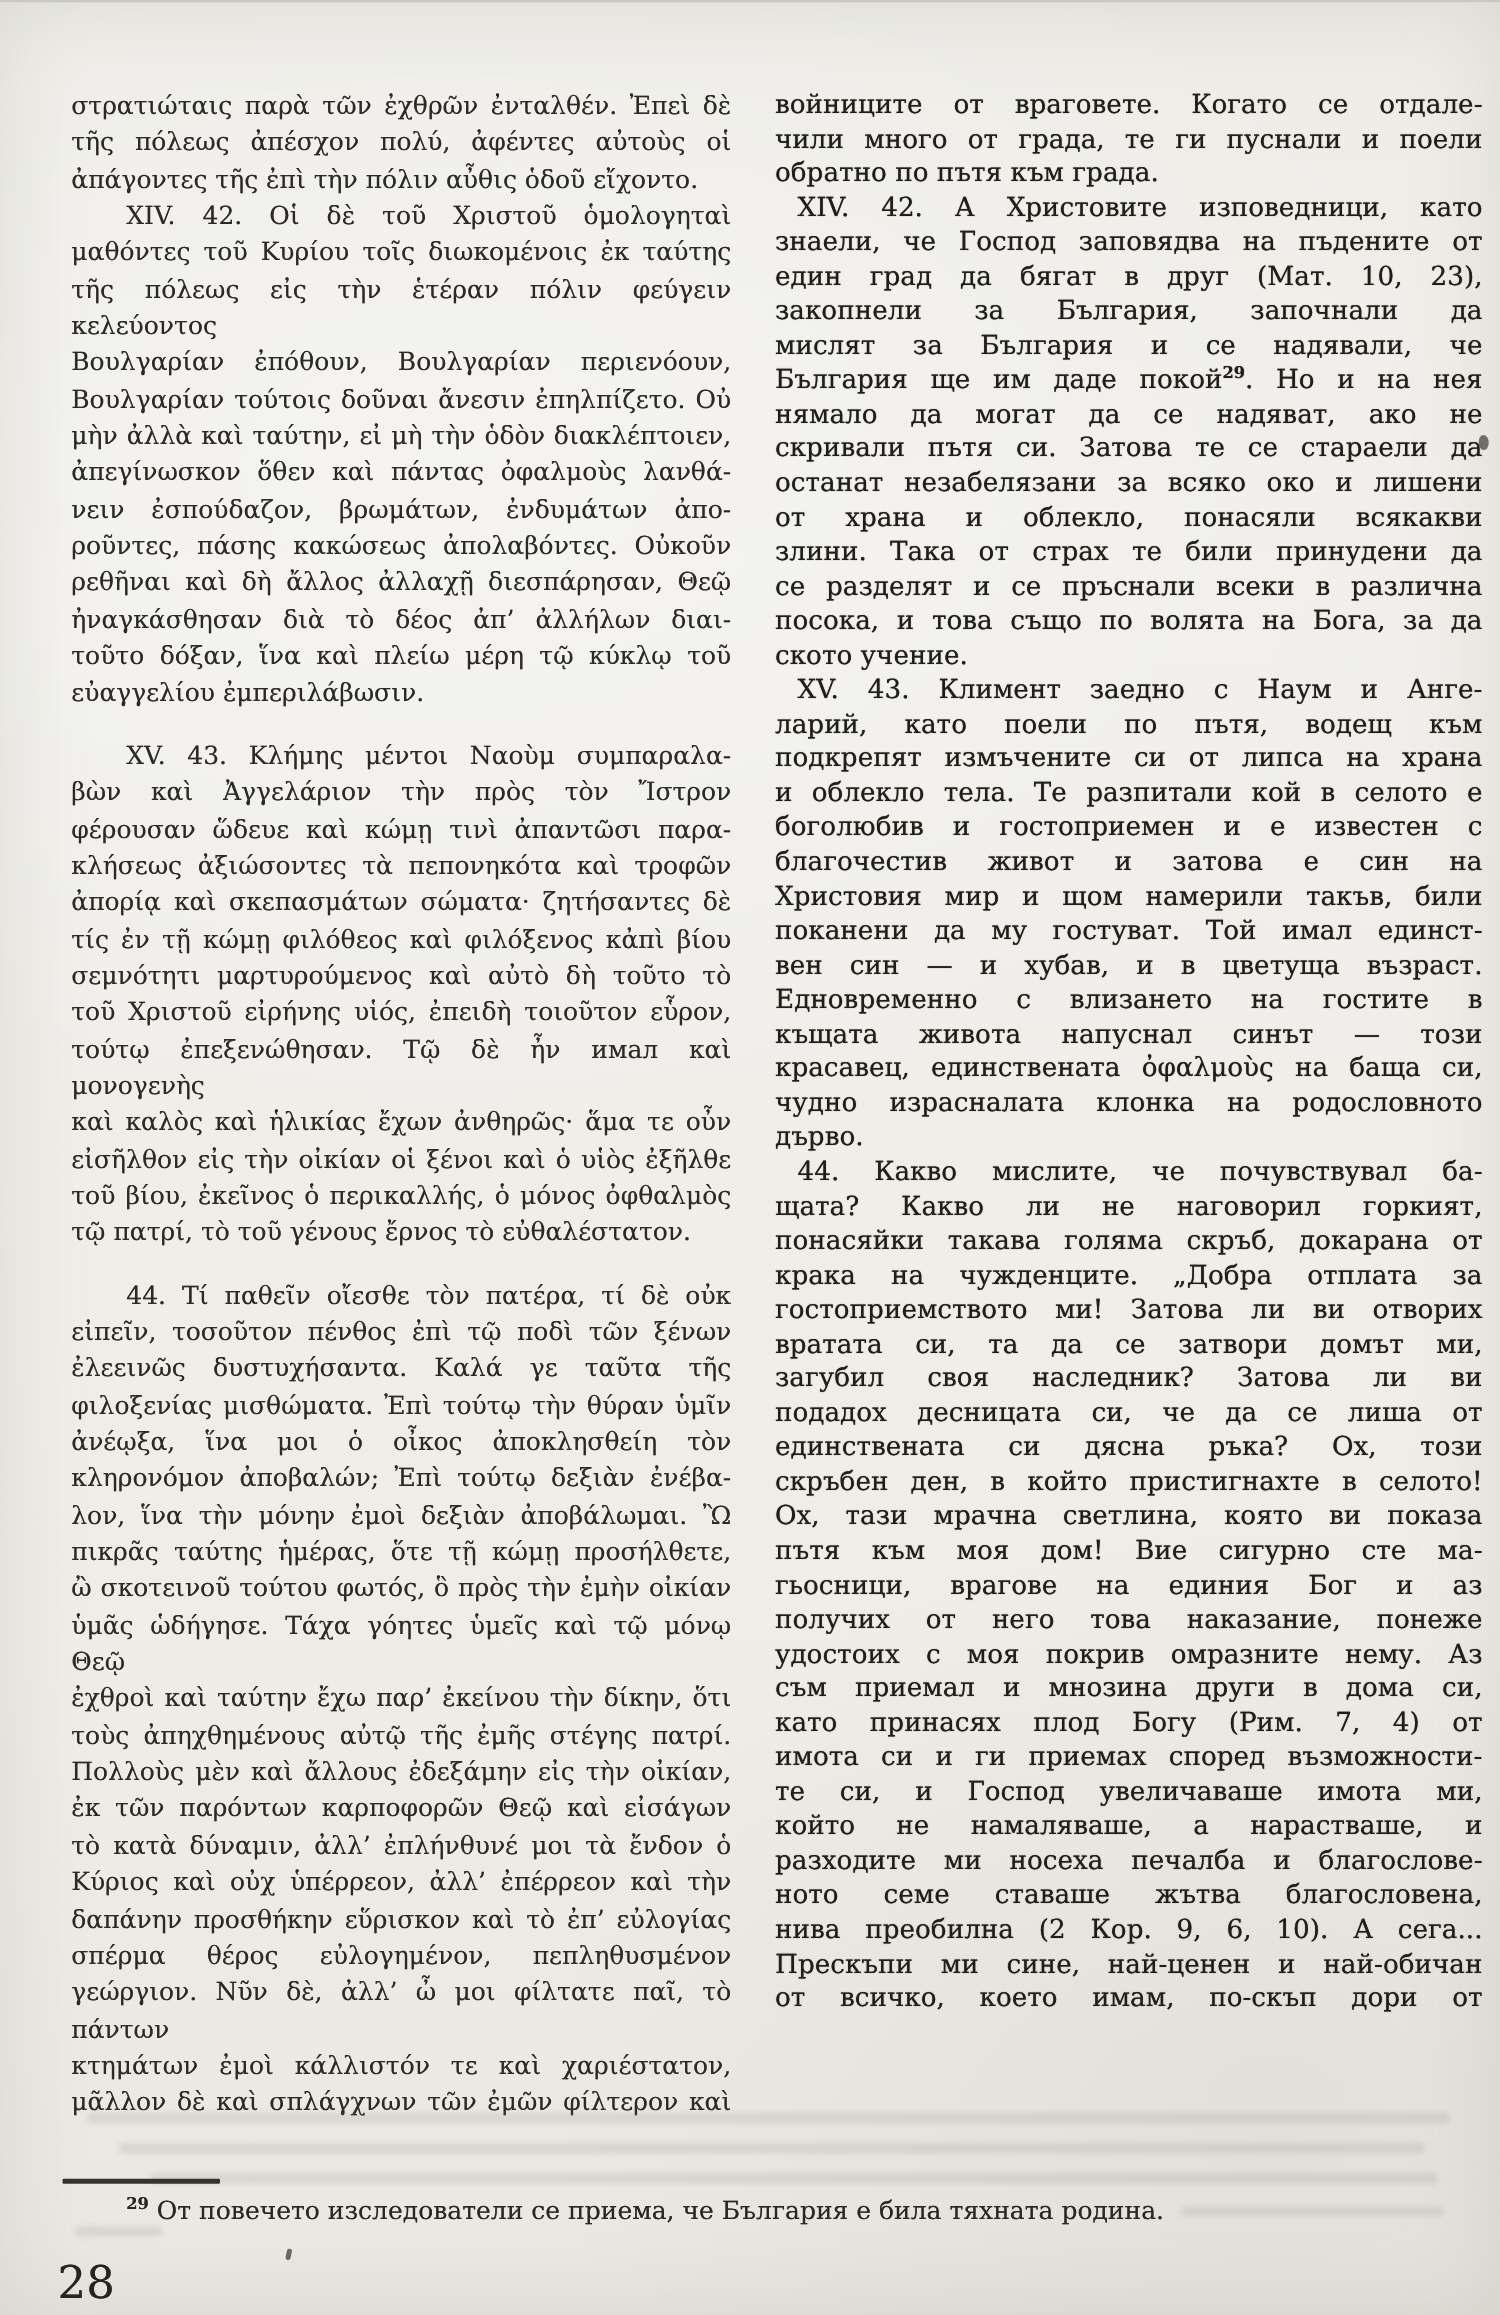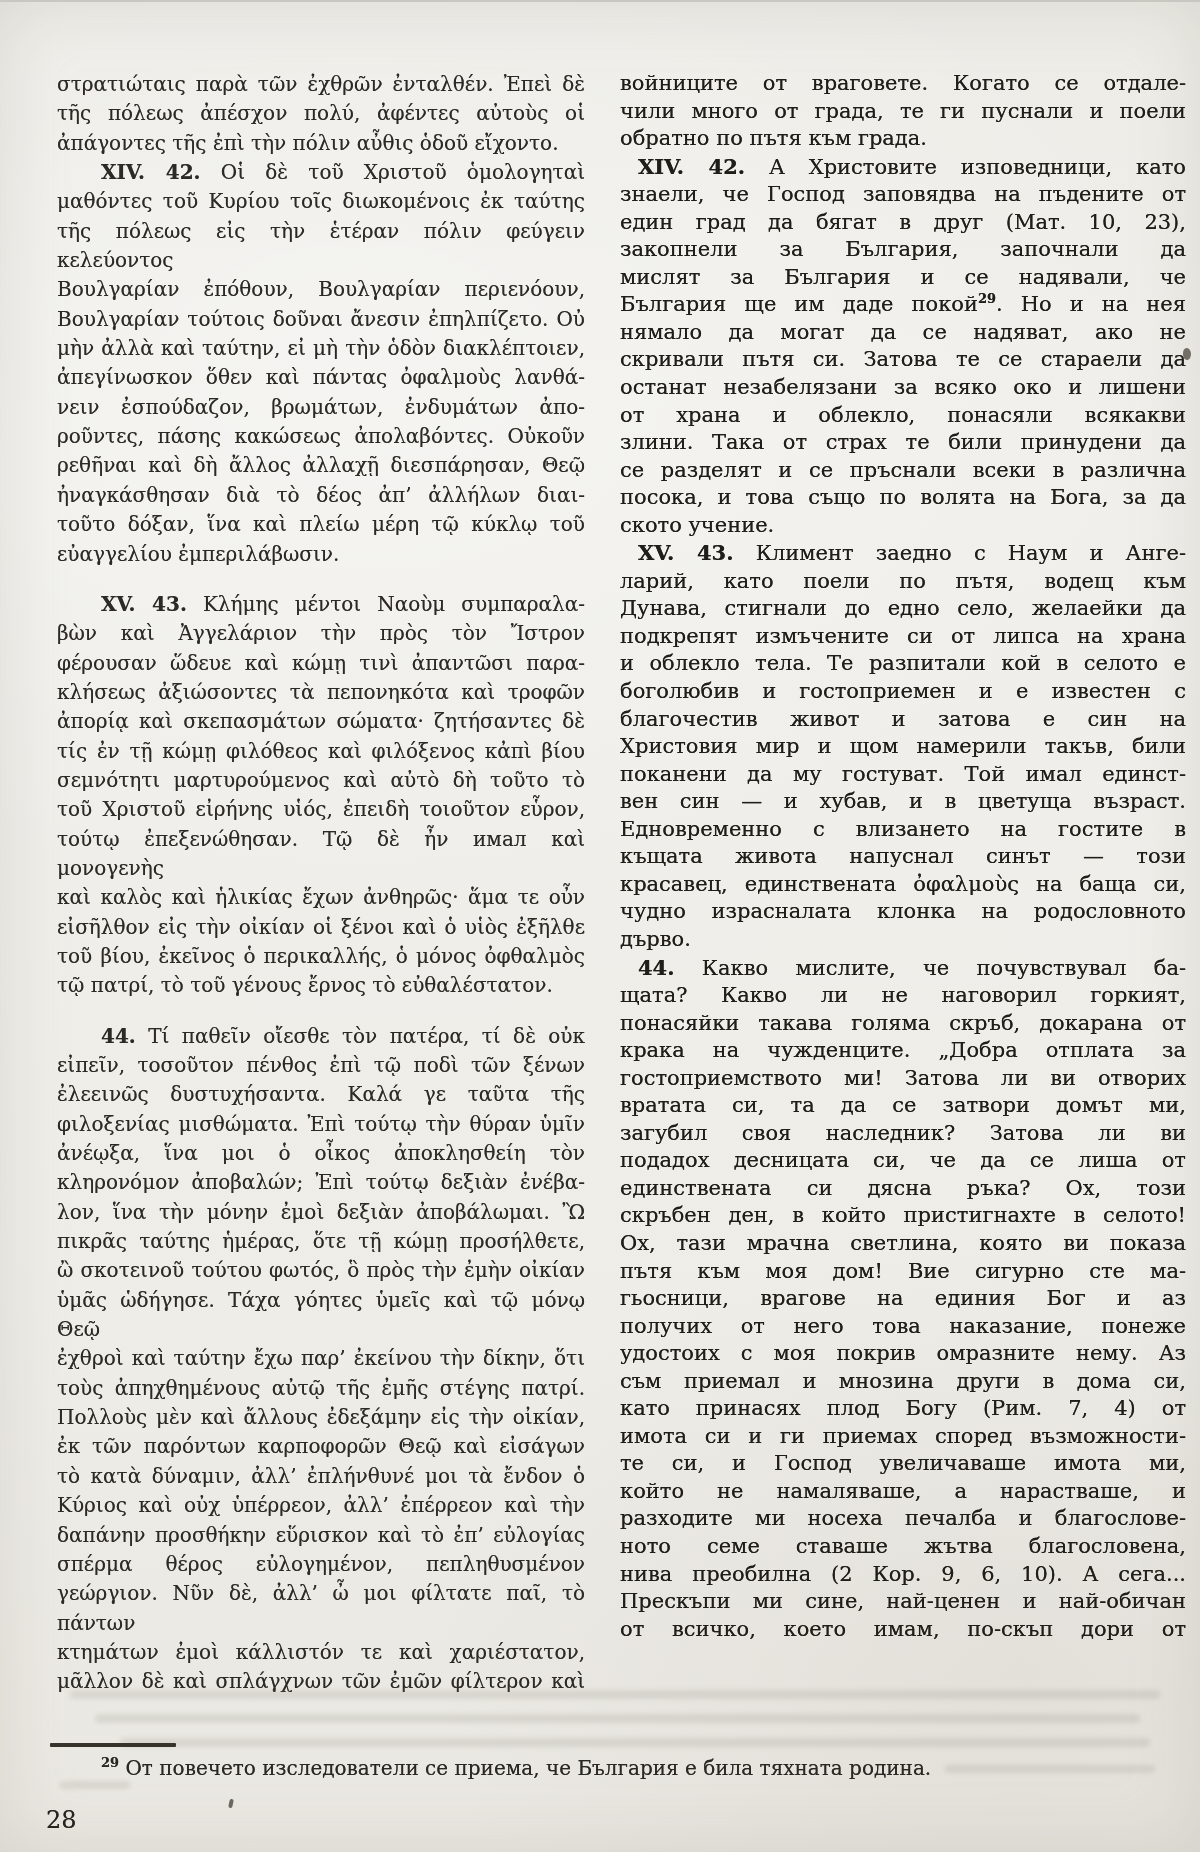--- a/index.html
+++ b/index.html
@@ -26,35 +26,35 @@
     left:620px;width:566px;
     font-size:21px;line-height:27.55px;
     color:#201e18;
     text-shadow:0 0 0.65px rgba(32,30,24,0.85);
   }
   .line{text-align:justify;text-align-last:justify;}
   .line.end{text-align-last:left;}
   .col-left .line.ind{text-indent:44px;}
   .col-right .line.ind{text-indent:18px;}
   .col-left .line.gap{margin-top:21px;}
-  .bold{font-weight:bold;}
+  .bold{font-weight:normal;}
   sup{font-size:13px;vertical-align:super;line-height:0;font-weight:bold;}
   .footnote-rule{
     position:absolute;left:50px;top:1741px;width:126px;height:4px;
     background:#35332c;border-radius:1px;
   }
   .footnote{
     position:absolute;left:57px;top:1753px;width:1100px;
     font-size:20px;line-height:27px;text-indent:44px;
     color:#2a2822;text-shadow:0 0 0.45px rgba(42,40,34,0.7);
   }
   .footnote sup{font-size:13px;}
   .page-number{
     position:absolute;left:46px;top:1804px;
-    font-size:24px;color:#262420;
+    font-size:36px;color:#262420;
     text-shadow:0 0 0.4px rgba(38,36,32,0.6);
   }
   
   .ghost{position:absolute;background:rgba(125,122,112,0.16);filter:blur(2.2px);border-radius:4px;}
   .ghost.g1{left:70px;top:1688px;width:1090px;height:9px;}
   .ghost.g2{left:95px;top:1712px;width:1045px;height:9px;}
   .ghost.g3{left:120px;top:1736px;width:1030px;height:9px;}
   .ghost.g4{left:945px;top:1763px;width:210px;height:8px;}
   .ghost.g5{left:60px;top:1779px;width:70px;height:8px;}
   .speck{position:absolute;background:#4b473e;}
@@ -132,21 +132,20 @@
       <div class="line">нямало да могат да се надяват, ако не</div>
       <div class="line">скривали пътя си. Затова те се стараели да</div>
       <div class="line">останат незабелязани за всяко око и лишени</div>
       <div class="line">от храна и облекло, понасяли всякакви</div>
       <div class="line">злини. Така от страх те били принудени да</div>
       <div class="line">се разделят и се пръснали всеки в различна</div>
       <div class="line">посока, и това също по волята на Бога, за да</div>
       <div class="line end">ското учение.</div>
       <div class="line ind"><span class="bold">XV. 43.</span> Климент заедно с Наум и Анге-</div>
       <div class="line">ларий, като поели по пътя, водещ към</div>
-      <div class="line">Дунава, стигнали до едно село, желаейки да</div>
       <div class="line">подкрепят измъчените си от липса на храна</div>
       <div class="line">и облекло тела. Те разпитали кой в селото е</div>
       <div class="line">боголюбив и гостоприемен и е известен с</div>
       <div class="line">благочестив живот и затова е син на</div>
       <div class="line">Христовия мир и щом намерили такъв, били</div>
       <div class="line">поканени да му гостуват. Той имал единст-</div>
       <div class="line">вен син — и хубав, и в цветуща възраст.</div>
       <div class="line">Едновременно с влизането на гостите в</div>
       <div class="line">къщата живота напуснал синът — този</div>
       <div class="line">красавец, единствената ὀφαλμοὺς на баща си,</div>

